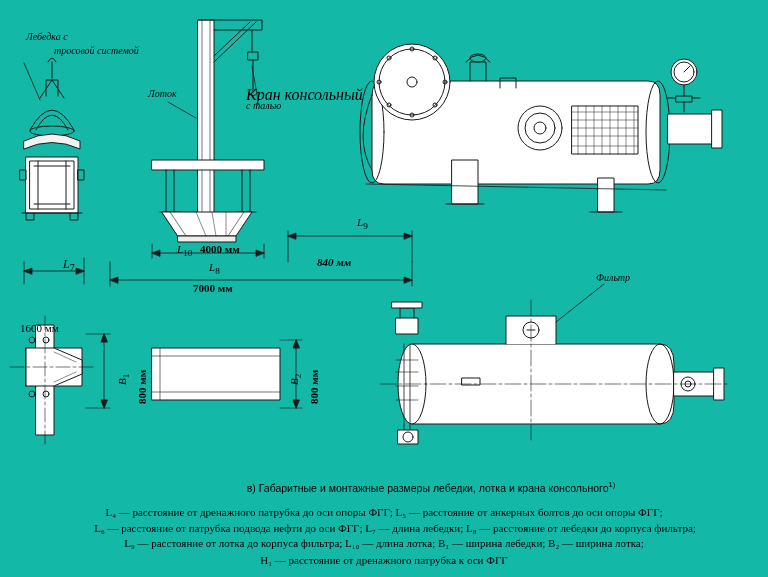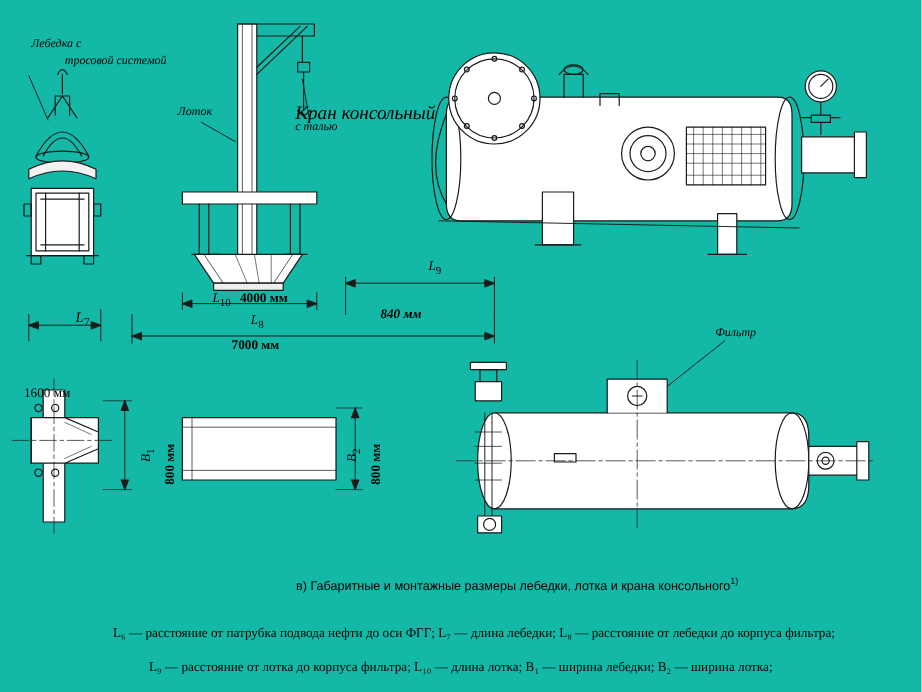--- a/index.html
+++ b/index.html
@@ -306,16 +306,18 @@
 
   <div class="vert" style="left:288px; top:385px; transform: rotate(-90deg); font-size:11px;">
     <i>B</i><sub>2</sub>
   </div>
   <div class="vert" style="left:308px; top:404px; transform: rotate(-90deg); font-size:11px; font-weight:bold;">800 мм</div>
 
   <div class="caption" style="top:480px;padding-left:47px;">
     <span>в) Габаритные и монтажные размеры лебедки, лотка и крана консольного</span><sup>1)</sup>
   </div>
 
+  <div class="legend" style="top:506px;">L₄ — расстояние от дренажного патрубка до оси опоры ФГГ; L₅ — расстояние от анкерных болтов до оси опоры ФГГ;</div>
   <div class="legend" style="top:522px;padding-left:11px;">L₆ — расстояние от патрубка подвода нефти до оси ФГГ; L₇ — длина лебедки; L₈ — расстояние от лебедки до корпуса фильтра;</div>
-  <div class="legend" style="top:550px;">L₉ — расстояние от лотка до корпуса фильтра; L₁₀ — длина лотка; B₁ — ширина лебедки; B₂ — ширина лотка;</div>
+  <div class="legend" style="top:537px;">L₉ — расстояние от лотка до корпуса фильтра; L₁₀ — длина лотка; B₁ — ширина лебедки; B₂ — ширина лотка;</div>
+  <div class="legend" style="top:554px;">H₁ — расстояние от дренажного патрубка к оси ФГГ</div>
 
 </div>
 
 </body></html>

